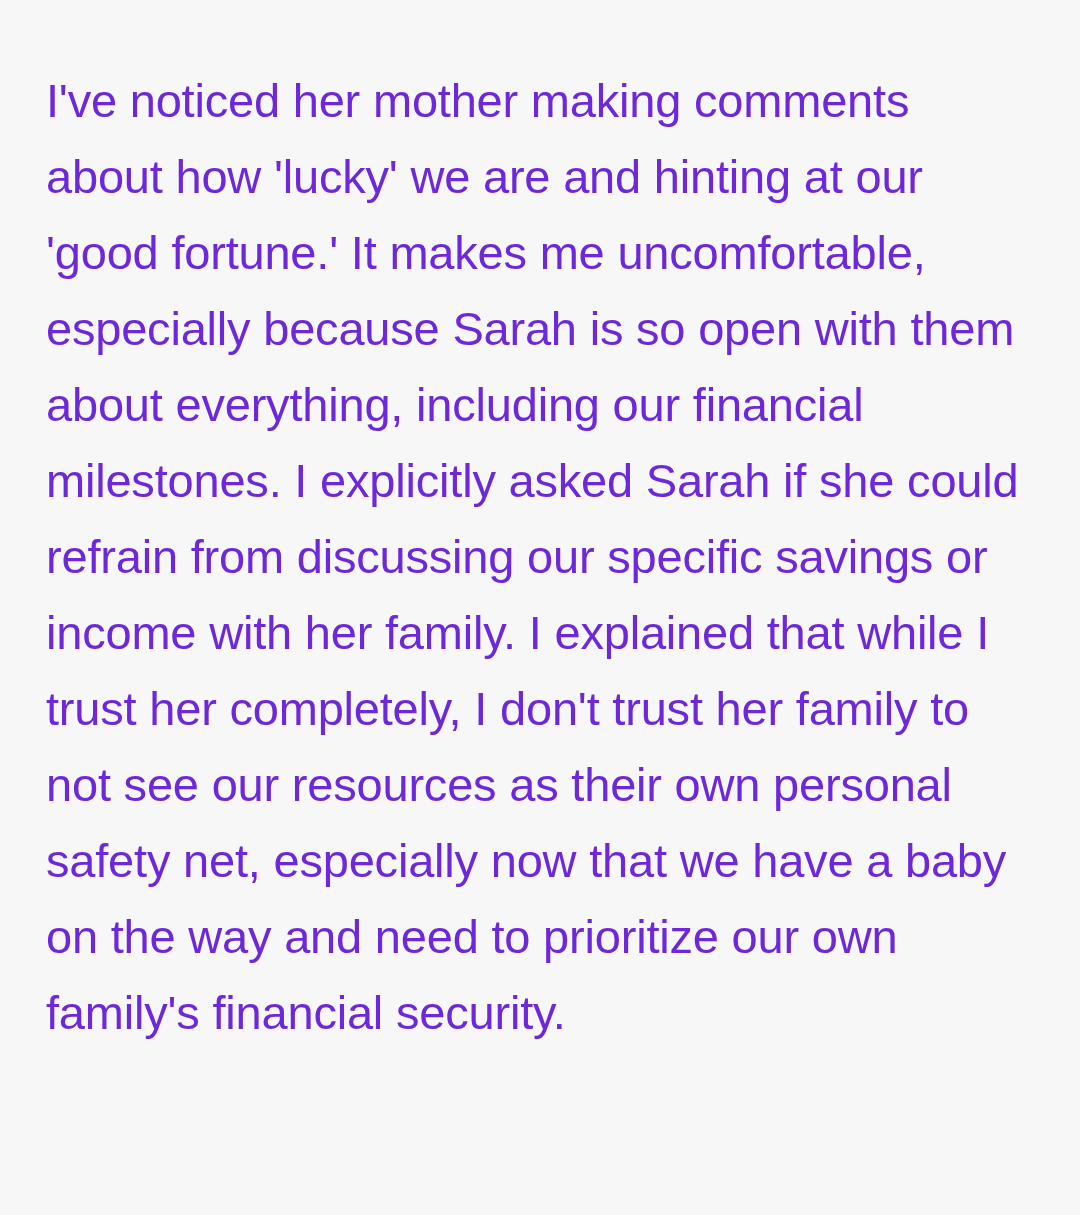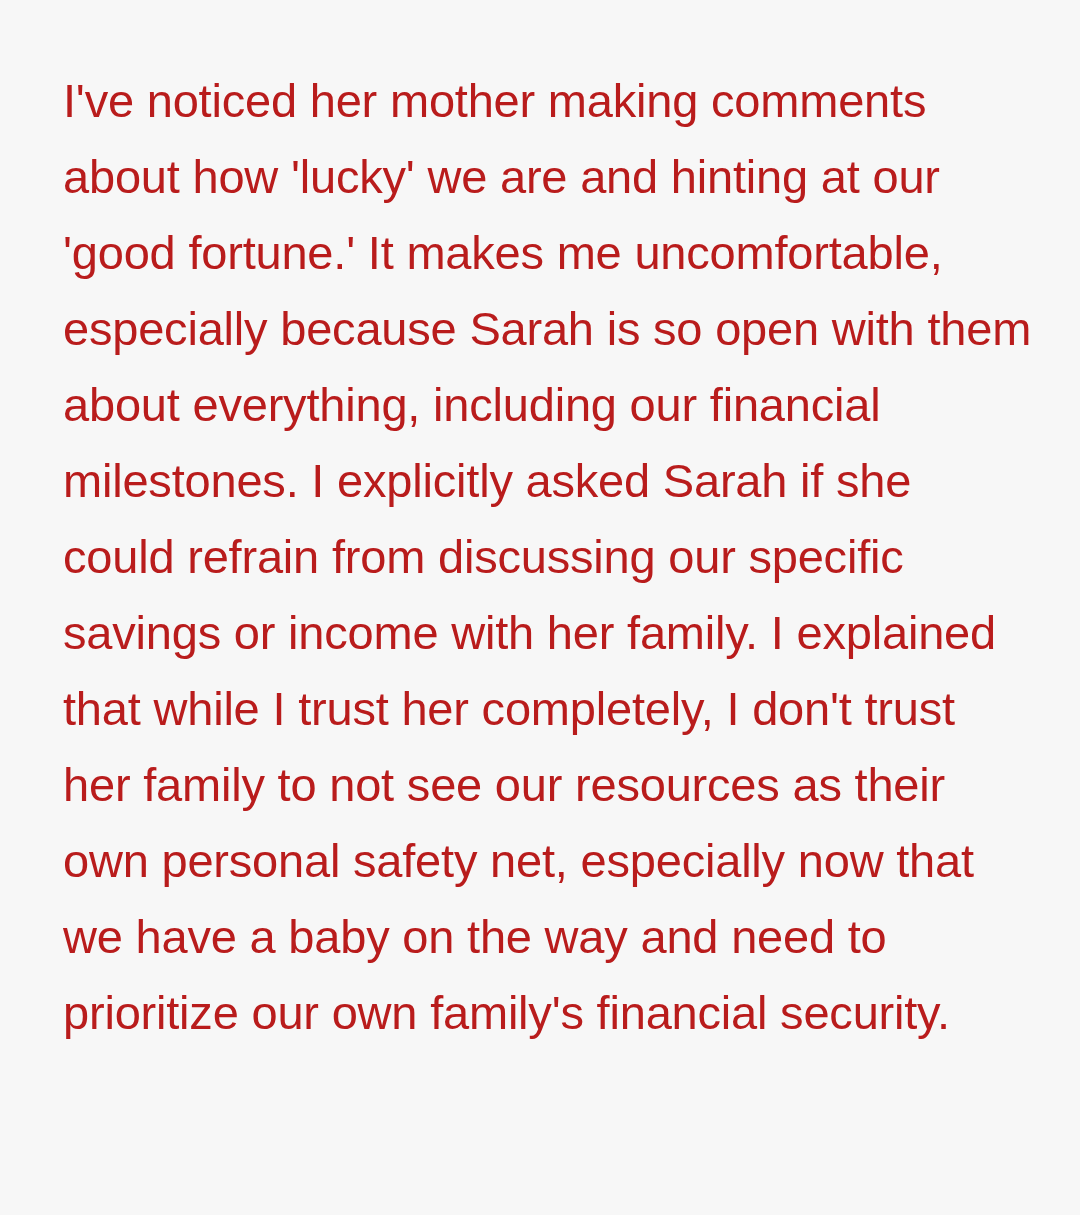--- a/index.html
+++ b/index.html
@@ -16,26 +16,25 @@
   .page {
     width: 1080px;
     height: 1215px;
     box-sizing: border-box;
     background: #f7f7f7;
     padding: 16px 46px 0 46px;
   }
   .body-text {
     font-size: 47px;
     line-height: 76px;
-    color: #b91c1c;
+    color: #6d28d9;
     letter-spacing: -0.2px;
     font-weight: 400;
     white-space: pre-wrap;
     word-break: normal;
-    margin-left: 17px;
   }
 </style>
 </head>
 <body>
 
 <div class="page">
   <p class="body-text">I've noticed her mother making comments about how 'lucky' we are and hinting at our 'good fortune.' It makes me uncomfortable, especially because Sarah is so open with them about everything, including our financial milestones. I explicitly asked Sarah if she could refrain from discussing our specific savings or income with her family. I explained that while I trust her completely, I don't trust her family to not see our resources as their own personal safety net, especially now that we have a baby on the way and need to prioritize our own family's financial security.</p>
 </div>
 
 </body></html>

